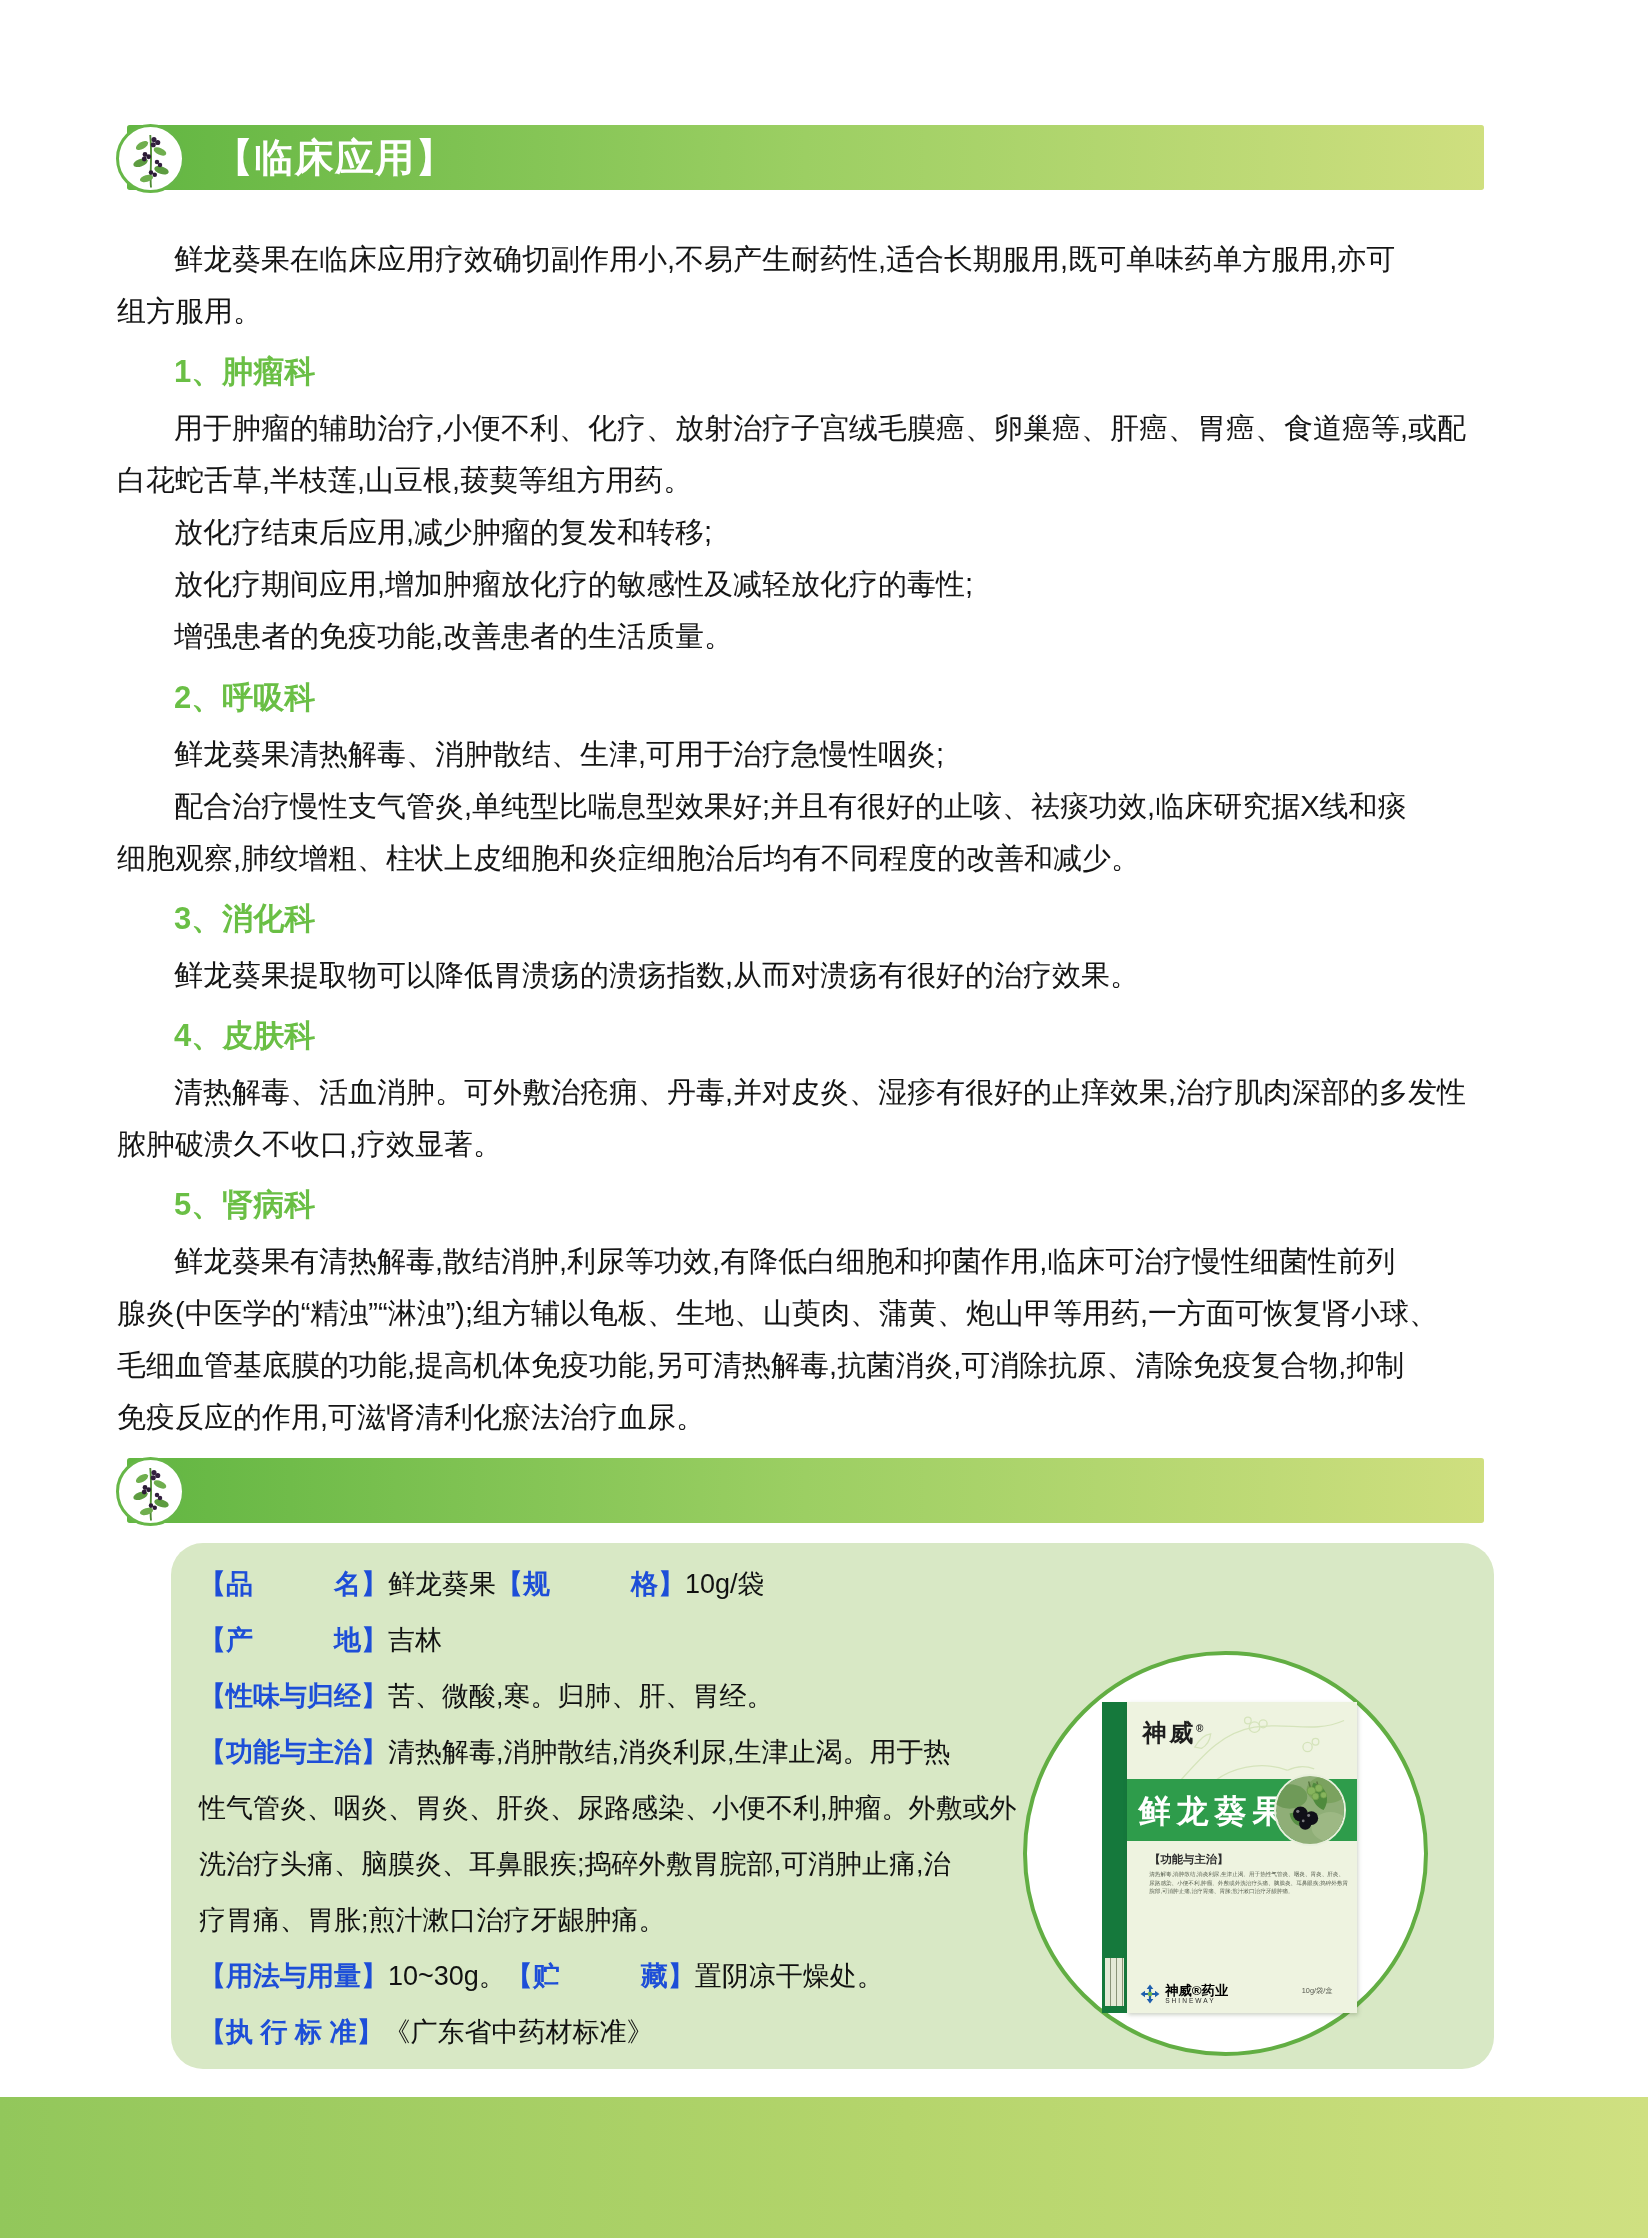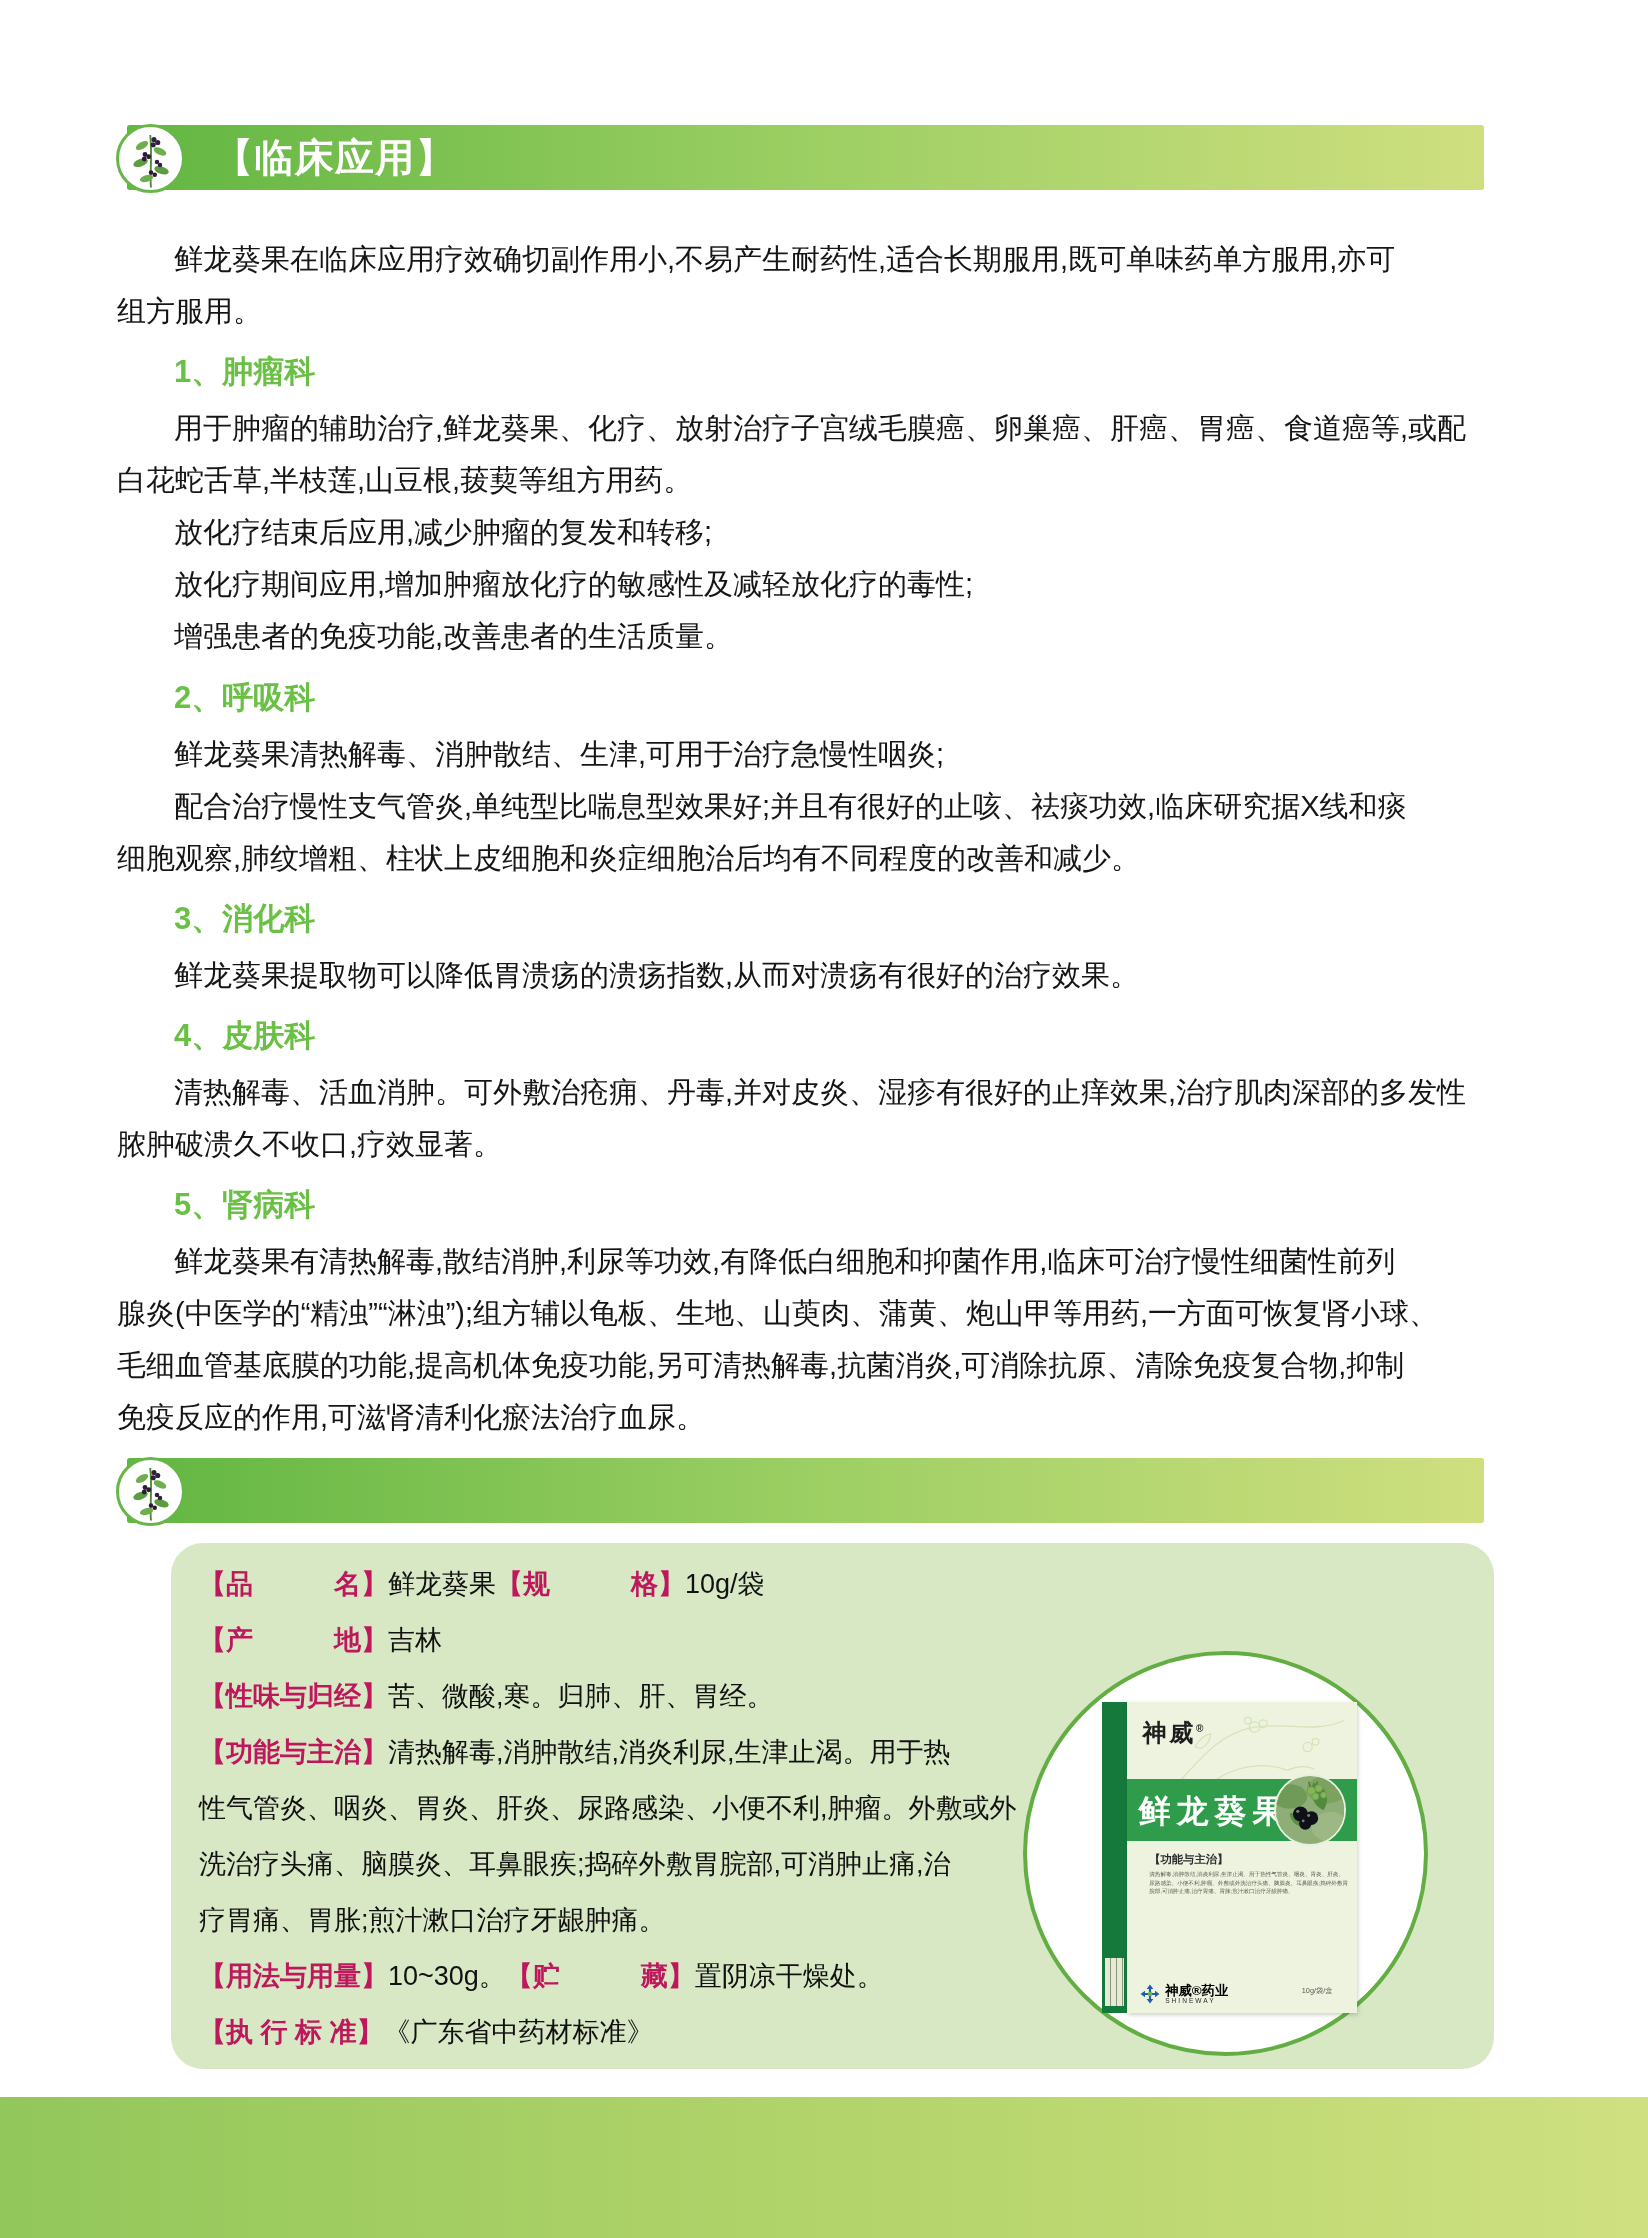--- a/index.html
+++ b/index.html
@@ -22,21 +22,21 @@
   .b-line{font-size:29px;line-height:52px;color:#151515;white-space:nowrap;}
   .ind{text-indent:57px;}
   .b-head{font-size:31px;line-height:52px;font-weight:bold;color:#6abf45;
           text-indent:57px;margin:9.3px 0 4px 0;white-space:nowrap;}
 
   
   .panel{position:absolute;left:171px;top:1543px;width:1323px;height:526px;
          background:#d8e8c5;border-radius:32px;}
   .rows{position:absolute;left:28px;top:13.3px;width:1037px;}
   .p-line{font-size:27px;line-height:56px;color:#111111;white-space:nowrap;}
-  .lbl{font-weight:bold;color:#be185d;}
+  .lbl{font-weight:bold;color:#1d4ed8;}
   .lbl.m{margin-left:0;}
 
   .photo-circle{position:absolute;left:852px;top:108px;width:405px;height:405px;
     border-radius:50%;background:#ffffff;border:4.7px solid #62ae43;box-sizing:border-box;}
 
   
   .box{position:absolute;left:75px;top:47px;width:255px;height:311px;}
   .spine{position:absolute;left:0;top:0;width:24.6px;height:100%;background:#15793c;}
   .spine-label{position:absolute;left:2.7px;bottom:6.6px;width:19px;height:48px;background:#e4ead6;
     background-image:repeating-linear-gradient(90deg,transparent 0 4.7px,#8a9478 4.7px 6px);}
@@ -98,21 +98,21 @@
           </g>
       </svg>
     </div>
     <div class="btitle">【临床应用】</div>
   </div>
 
   <div class="content">
     <div class="b-line ind">鲜龙葵果在临床应用疗效确切副作用小,不易产生耐药性,适合长期服用,既可单味药单方服用,亦可</div>
     <div class="b-line">组方服用。</div>
     <div class="b-head">1、肿瘤科</div>
-    <div class="b-line ind">用于肿瘤的辅助治疗,鲜龙葵果、化疗、放射治疗子宫绒毛膜癌、卵巢癌、肝癌、胃癌、食道癌等,或配</div>
+    <div class="b-line ind">用于肿瘤的辅助治疗,小便不利、化疗、放射治疗子宫绒毛膜癌、卵巢癌、肝癌、胃癌、食道癌等,或配</div>
     <div class="b-line">白花蛇舌草,半枝莲,山豆根,菝葜等组方用药。</div>
     <div class="b-line ind">放化疗结束后应用,减少肿瘤的复发和转移;</div>
     <div class="b-line ind">放化疗期间应用,增加肿瘤放化疗的敏感性及减轻放化疗的毒性;</div>
     <div class="b-line ind">增强患者的免疫功能,改善患者的生活质量。</div>
     <div class="b-head">2、呼吸科</div>
     <div class="b-line ind">鲜龙葵果清热解毒、消肿散结、生津,可用于治疗急慢性咽炎;</div>
     <div class="b-line ind">配合治疗慢性支气管炎,单纯型比喘息型效果好;并且有很好的止咳、祛痰功效,临床研究据X线和痰</div>
     <div class="b-line">细胞观察,肺纹增粗、柱状上皮细胞和炎症细胞治后均有不同程度的改善和减少。</div>
     <div class="b-head">3、消化科</div>
     <div class="b-line ind">鲜龙葵果提取物可以降低胃溃疡的溃疡指数,从而对溃疡有很好的治疗效果。</div>

